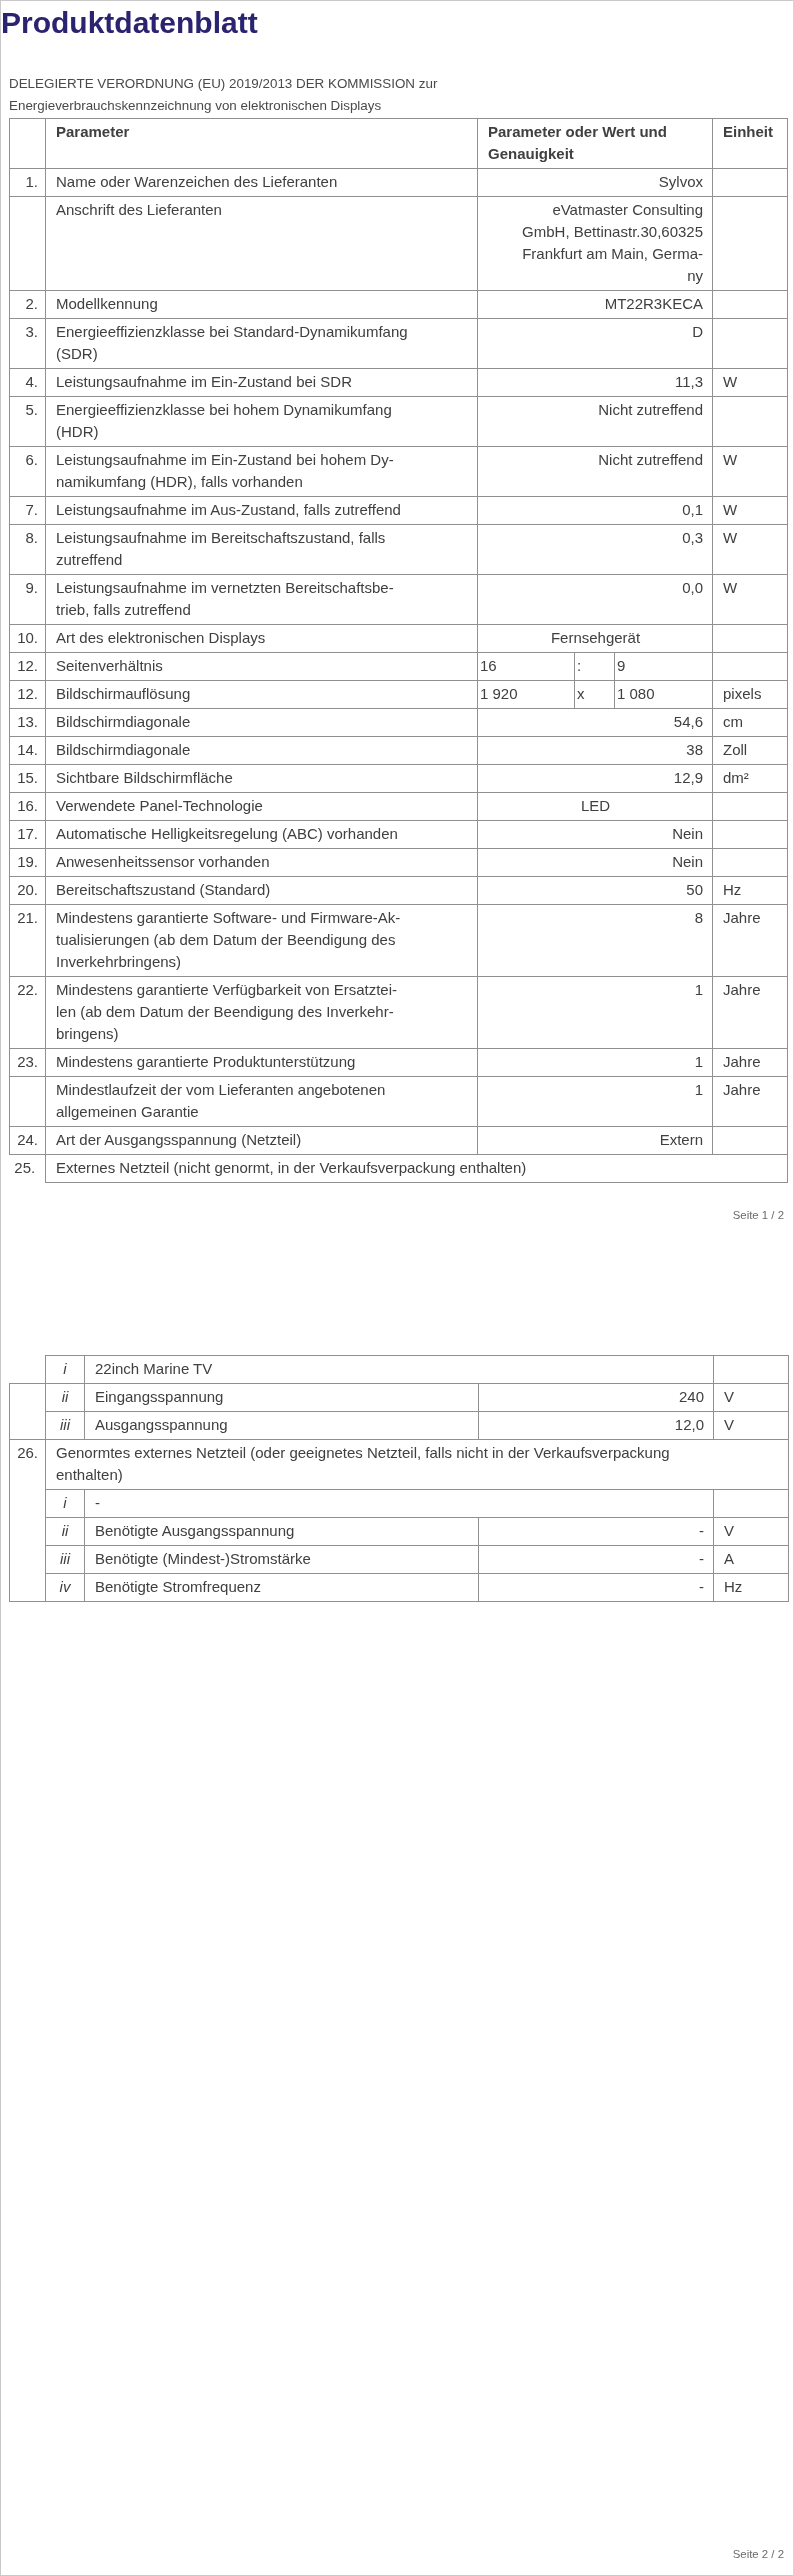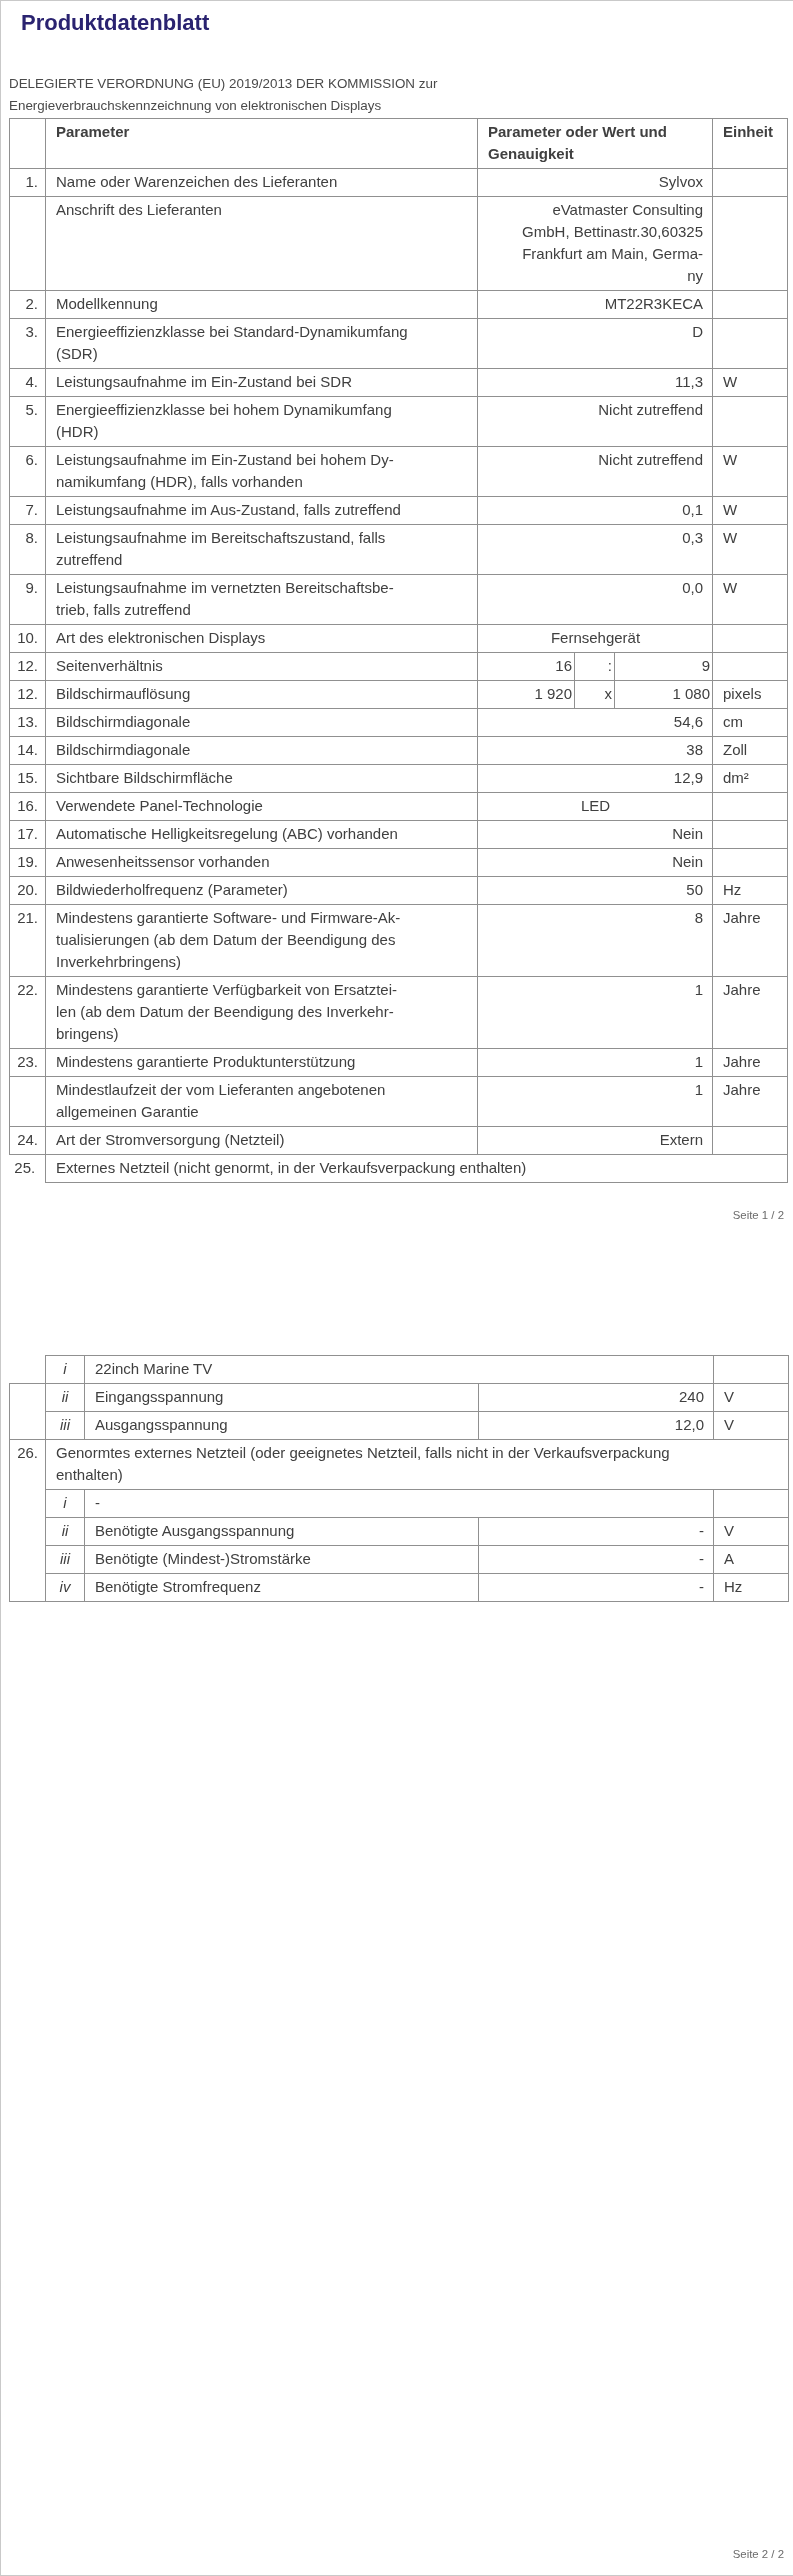--- a/index.html
+++ b/index.html
@@ -10,22 +10,22 @@
     background: #ffffff;
     border: 1px solid #c9c9c9;
     box-sizing: border-box;
     font-family: "Liberation Sans", sans-serif;
     color: #404040;
     overflow: hidden;
   }
   .doc-title {
     position: absolute;
     top: 4px;
-    left: 20px;
-    font-size: 22px;
+    left: 0;
+    font-size: 30px;
     line-height: 36px;
     font-weight: bold;
     color: #2a2370;
   }
   .doc-subtitle {
     position: absolute;
     top: 60px;
     left: 8px;
     font-size: 13.4px;
     line-height: 22px;
@@ -49,21 +49,21 @@
     line-height: 22px;
     overflow: hidden;
     white-space: pre-line;
   }
   td.hdr { font-weight: bold; }
   td.num { text-align: right; padding-left: 2px; padding-right: 7px; }
   td.roman { font-style: italic; text-align: center; padding-left: 2px; padding-right: 2px; }
   td.val.left { text-align: right; }
   td.val.right { text-align: right; }
   td.val.center { text-align: center; }
-  td.v1, td.v2, td.v3 { text-align: right; padding-left: 2px; padding-right: 2px; }
+  td.v1, td.v2, td.v3 { text-align: left; padding-left: 2px; padding-right: 2px; }
   td.ghost { border-top: none; border-left: none; border-bottom: none; }
   td.no-left { border-left: none; text-align: center; }
   td.no-bottom { border-bottom: none; }
   .page-footer {
     position: absolute;
     right: 9px;
     font-size: 11.4px;
     color: #6b6b6b;
   }
   #footer1 { top: 1208px; }
@@ -218,21 +218,21 @@
           <td class="unit"></td>
         </tr>
         <tr>
           <td class="num">19.</td>
           <td class="param">Anwesenheitssensor vorhanden</td>
           <td class="val right" colspan="3">Nein</td>
           <td class="unit"></td>
         </tr>
         <tr>
           <td class="num">20.</td>
-          <td class="param">Bildwiederholfrequenz (Parameter)</td>
+          <td class="param">Bereitschaftszustand (Standard)</td>
           <td class="val right" colspan="3">50</td>
           <td class="unit">Hz</td>
         </tr>
         <tr>
           <td class="num">21.</td>
           <td class="param">Mindestens garantierte Software- und Firmware-Ak-
 tualisierungen (ab dem Datum der Beendigung des
 Inverkehrbringens)</td>
           <td class="val right" colspan="3">8</td>
           <td class="unit">Jahre</td>
@@ -253,21 +253,21 @@
         </tr>
         <tr>
           <td class="num"></td>
           <td class="param">Mindestlaufzeit der vom Lieferanten angebotenen
 allgemeinen Garantie</td>
           <td class="val right" colspan="3">1</td>
           <td class="unit">Jahre</td>
         </tr>
         <tr>
           <td class="num">24.</td>
-          <td class="param">Art der Stromversorgung (Netzteil)</td>
+          <td class="param">Art der Ausgangsspannung (Netzteil)</td>
           <td class="val left" colspan="3">Extern</td>
           <td class="unit"></td>
         </tr>
         <tr>
           <td class="num no-left no-bottom">25.</td>
           <td class="param" colspan="5">Externes Netzteil (nicht genormt, in der Verkaufsverpackung enthalten)</td>
         </tr>
       </tbody>
   </table>
 

